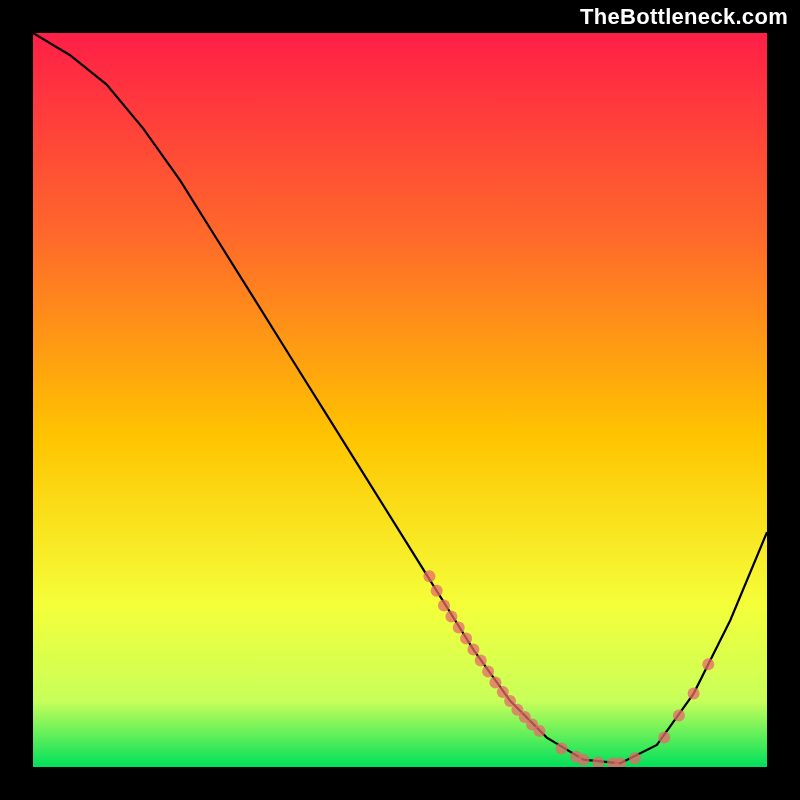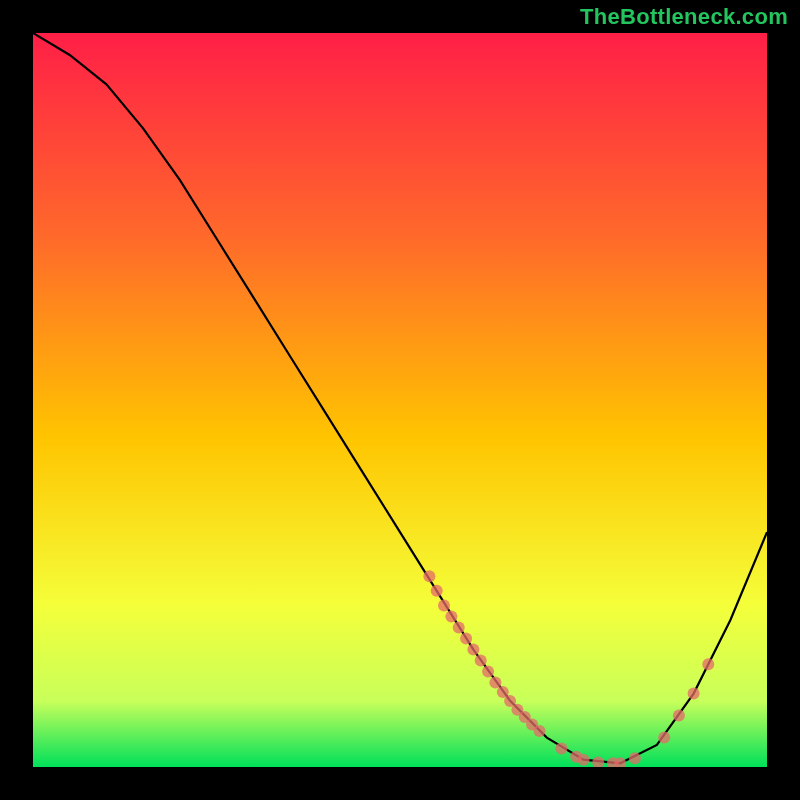--- a/index.html
+++ b/index.html
@@ -4,21 +4,21 @@
 <style>
   * { margin: 0; padding: 0; box-sizing: border-box; }
   html, body { width: 800px; height: 800px; background: #000; overflow: hidden; }
   .frame { position: relative; width: 800px; height: 800px; }
   .watermark {
     position: absolute;
     top: 4px; right: 12px;
     font-family: Arial, Helvetica, sans-serif;
     font-size: 22px;
     font-weight: 600;
-    color: #22c55e;
+    color: #ffffff;
     letter-spacing: 0.3px;
     z-index: 5;
   }
   .plot-wrap {
     position: absolute;
     left: 33px; top: 33px;
     width: 734px; height: 734px;
     background: #000;
   }
   svg { display: block; }

